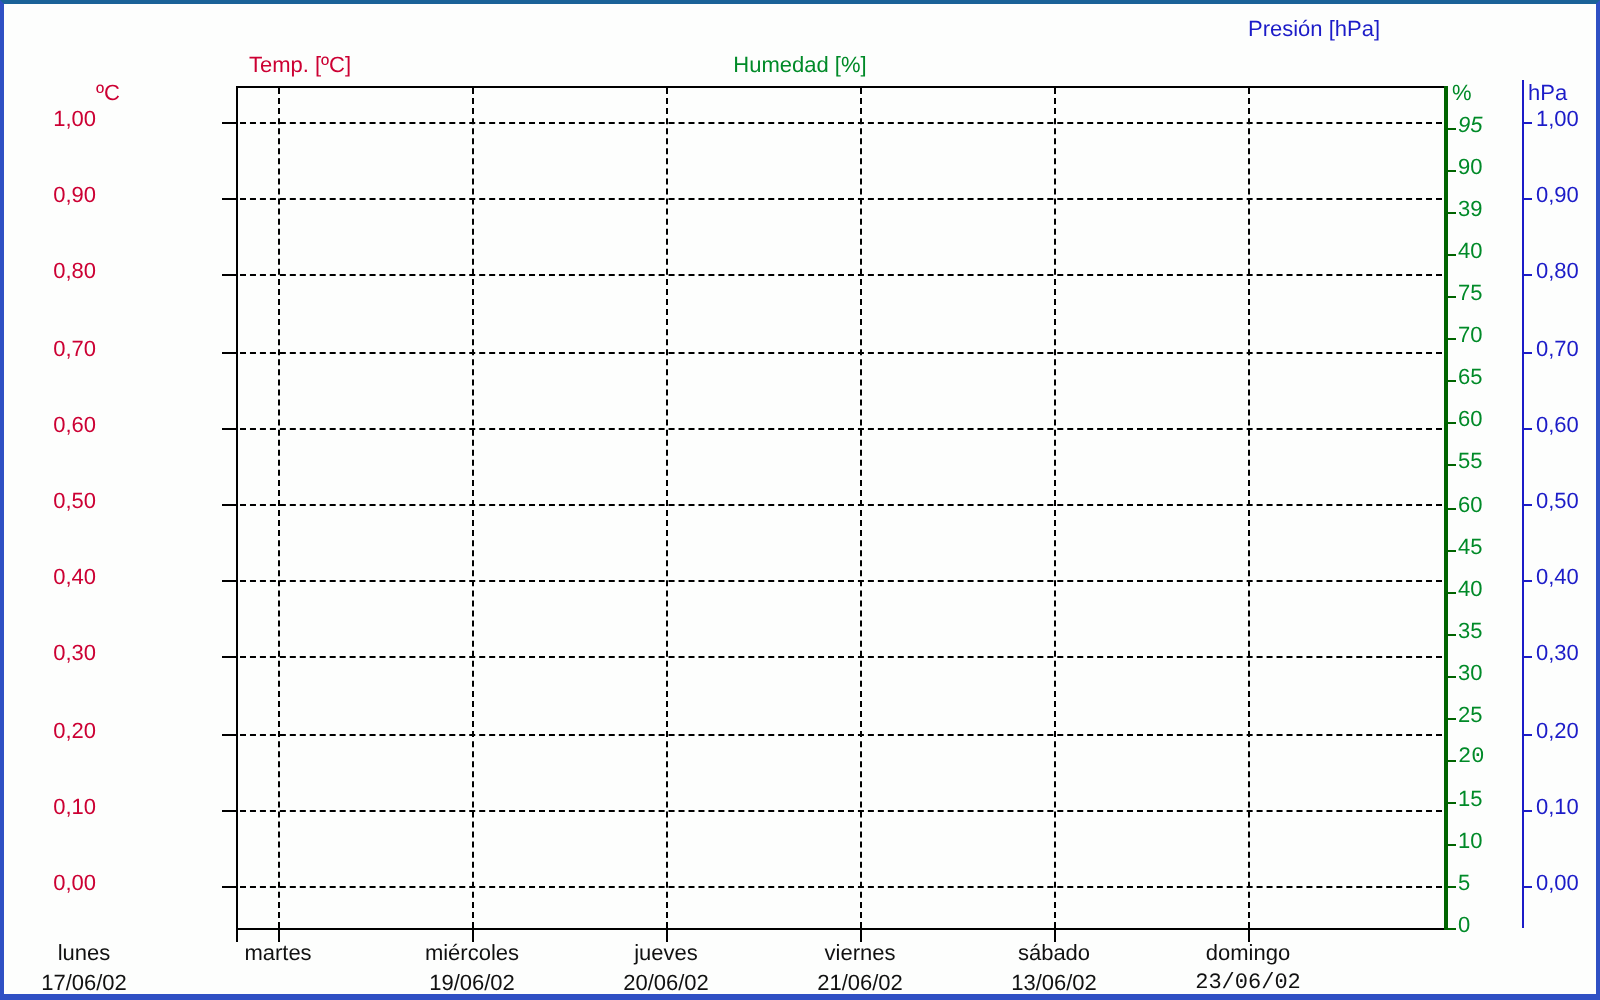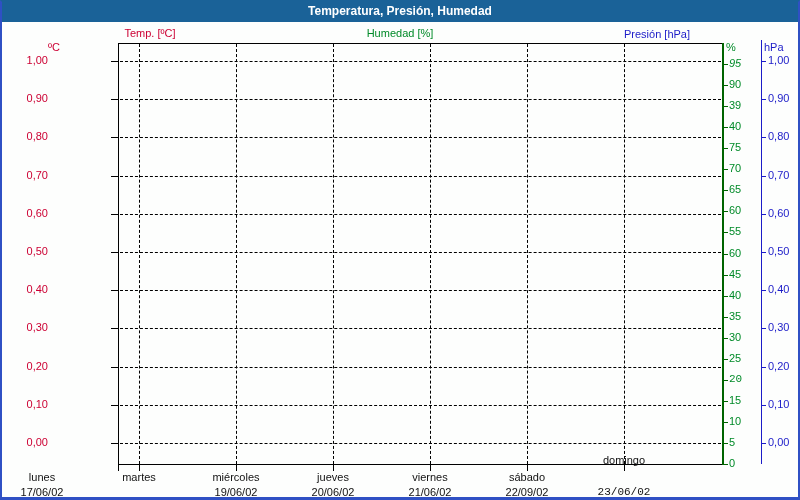--- a/index.html
+++ b/index.html
@@ -18,26 +18,25 @@
   .legend-item{position:absolute;top:25px;font-size:11px;white-space:nowrap;transform:translateX(-50%);}
   .hgrid{position:absolute;height:0;border-top:1px dashed #000000;}
   .vgrid{position:absolute;width:0;border-left:1px dashed #000000;}
   .axis-lab{position:absolute;font-size:11px;line-height:13px;white-space:nowrap;}
   .day-name,.day-date{position:absolute;font-size:11px;color:#111111;text-align:center;width:90px;white-space:nowrap;}
 </style>
 </head>
 <body>
 
 <div id="page">
-  <div id="titlebar">Temperatura, Presión, Humedad</div>
   <div id="legend"></div>
   <div id="chart"></div>
 <div class="legend-item" style="left: 148px; position: absolute; color: rgb(204, 0, 51); top: 25px;">Temp. [ºC]</div>
     <div class="legend-item" style="left: 398px; position: absolute; color: rgb(0, 138, 40); top: 25px;">Humedad [%]</div>
-    <div class="legend-item" style="left: 655px; position: absolute; color: rgb(28, 28, 200); top: 26px;">Presión [hPa]</div>
+    <div class="legend-item" style="left: 655px; position: absolute; color: rgb(28, 28, 200); top: 7px;">Presión [hPa]</div>
     <div class="axis-lab" style="left: 34px; top: 39px; width: 24px; text-align: right; position: absolute; color: rgb(204, 0, 51);">ºC</div>
     <div class="axis-lab" style="left: 724px; top: 39px; position: absolute; color: rgb(0, 138, 40);">%</div>
     <div class="axis-lab" style="left: 762px; top: 39px; position: absolute; color: rgb(28, 28, 200);">hPa</div>
     <div style="left: 116px; top: 41px; width: 604px; height: 1px; background: rgb(0, 0, 0); position: absolute;"></div>
     <div style="left: 116px; top: 41px; width: 1px; height: 421px; background: rgb(0, 0, 0); position: absolute;"></div>
     <div style="left: 116px; top: 462px; width: 605px; height: 1px; background: rgb(0, 0, 0); position: absolute;"></div>
     <div style="left: 720px; top: 41px; width: 2px; height: 422px; background: rgb(0, 100, 0); position: absolute;"></div>
     <div class="hgrid" style="position: absolute; left: 118px; top: 59px; width: 601px;"></div>
     <div style="left: 109px; top: 59px; width: 7px; height: 1px; background: rgb(0, 0, 0); position: absolute;"></div>
     <div class="axis-lab" style="left: 8px; top: 52px; width: 38px; text-align: right; position: absolute; color: rgb(204, 0, 51);">1,00</div>
@@ -151,16 +150,16 @@
     <div class="day-date" style="position: absolute; color: rgb(17, 17, 17); left: -5px; top: 484px;">17/06/02</div>
     <div class="day-name" style="position: absolute; color: rgb(17, 17, 17); left: 92px; top: 469px;">martes</div>
     <div class="day-date" style="position: absolute; color: rgb(17, 17, 17); left: 92px; top: 499px;">18/06/02</div>
     <div class="day-name" style="position: absolute; color: rgb(17, 17, 17); left: 189px; top: 469px;">miércoles</div>
     <div class="day-date" style="position: absolute; color: rgb(17, 17, 17); left: 189px; top: 484px;">19/06/02</div>
     <div class="day-name" style="position: absolute; color: rgb(17, 17, 17); left: 286px; top: 469px;">jueves</div>
     <div class="day-date" style="position: absolute; color: rgb(17, 17, 17); left: 286px; top: 484px;">20/06/02</div>
     <div class="day-name" style="position: absolute; color: rgb(17, 17, 17); left: 383px; top: 469px;">viernes</div>
     <div class="day-date" style="position: absolute; color: rgb(17, 17, 17); left: 383px; top: 484px;">21/06/02</div>
     <div class="day-name" style="position: absolute; color: rgb(17, 17, 17); left: 480px; top: 469px;">sábado</div>
-    <div class="day-date" style="position: absolute; color: rgb(17, 17, 17); left: 480px; top: 484px;">22/09/02</div>
-    <div class="day-name" style="position: absolute; color: rgb(17, 17, 17); left: 577px; top: 452px;">domingo</div>
+    <div class="day-date" style="position: absolute; color: rgb(17, 17, 17); left: 480px; top: 484px;">13/06/02</div>
+    <div class="day-name" style="position: absolute; color: rgb(17, 17, 17); left: 577px; top: 469px;">domingo</div>
     <div class="day-date" style="position: absolute; color: rgb(17, 17, 17); left: 577px; top: 484px; font-family: Liberation Mono, monospace;">23/06/02</div>
   </div>
 
 </body></html>

